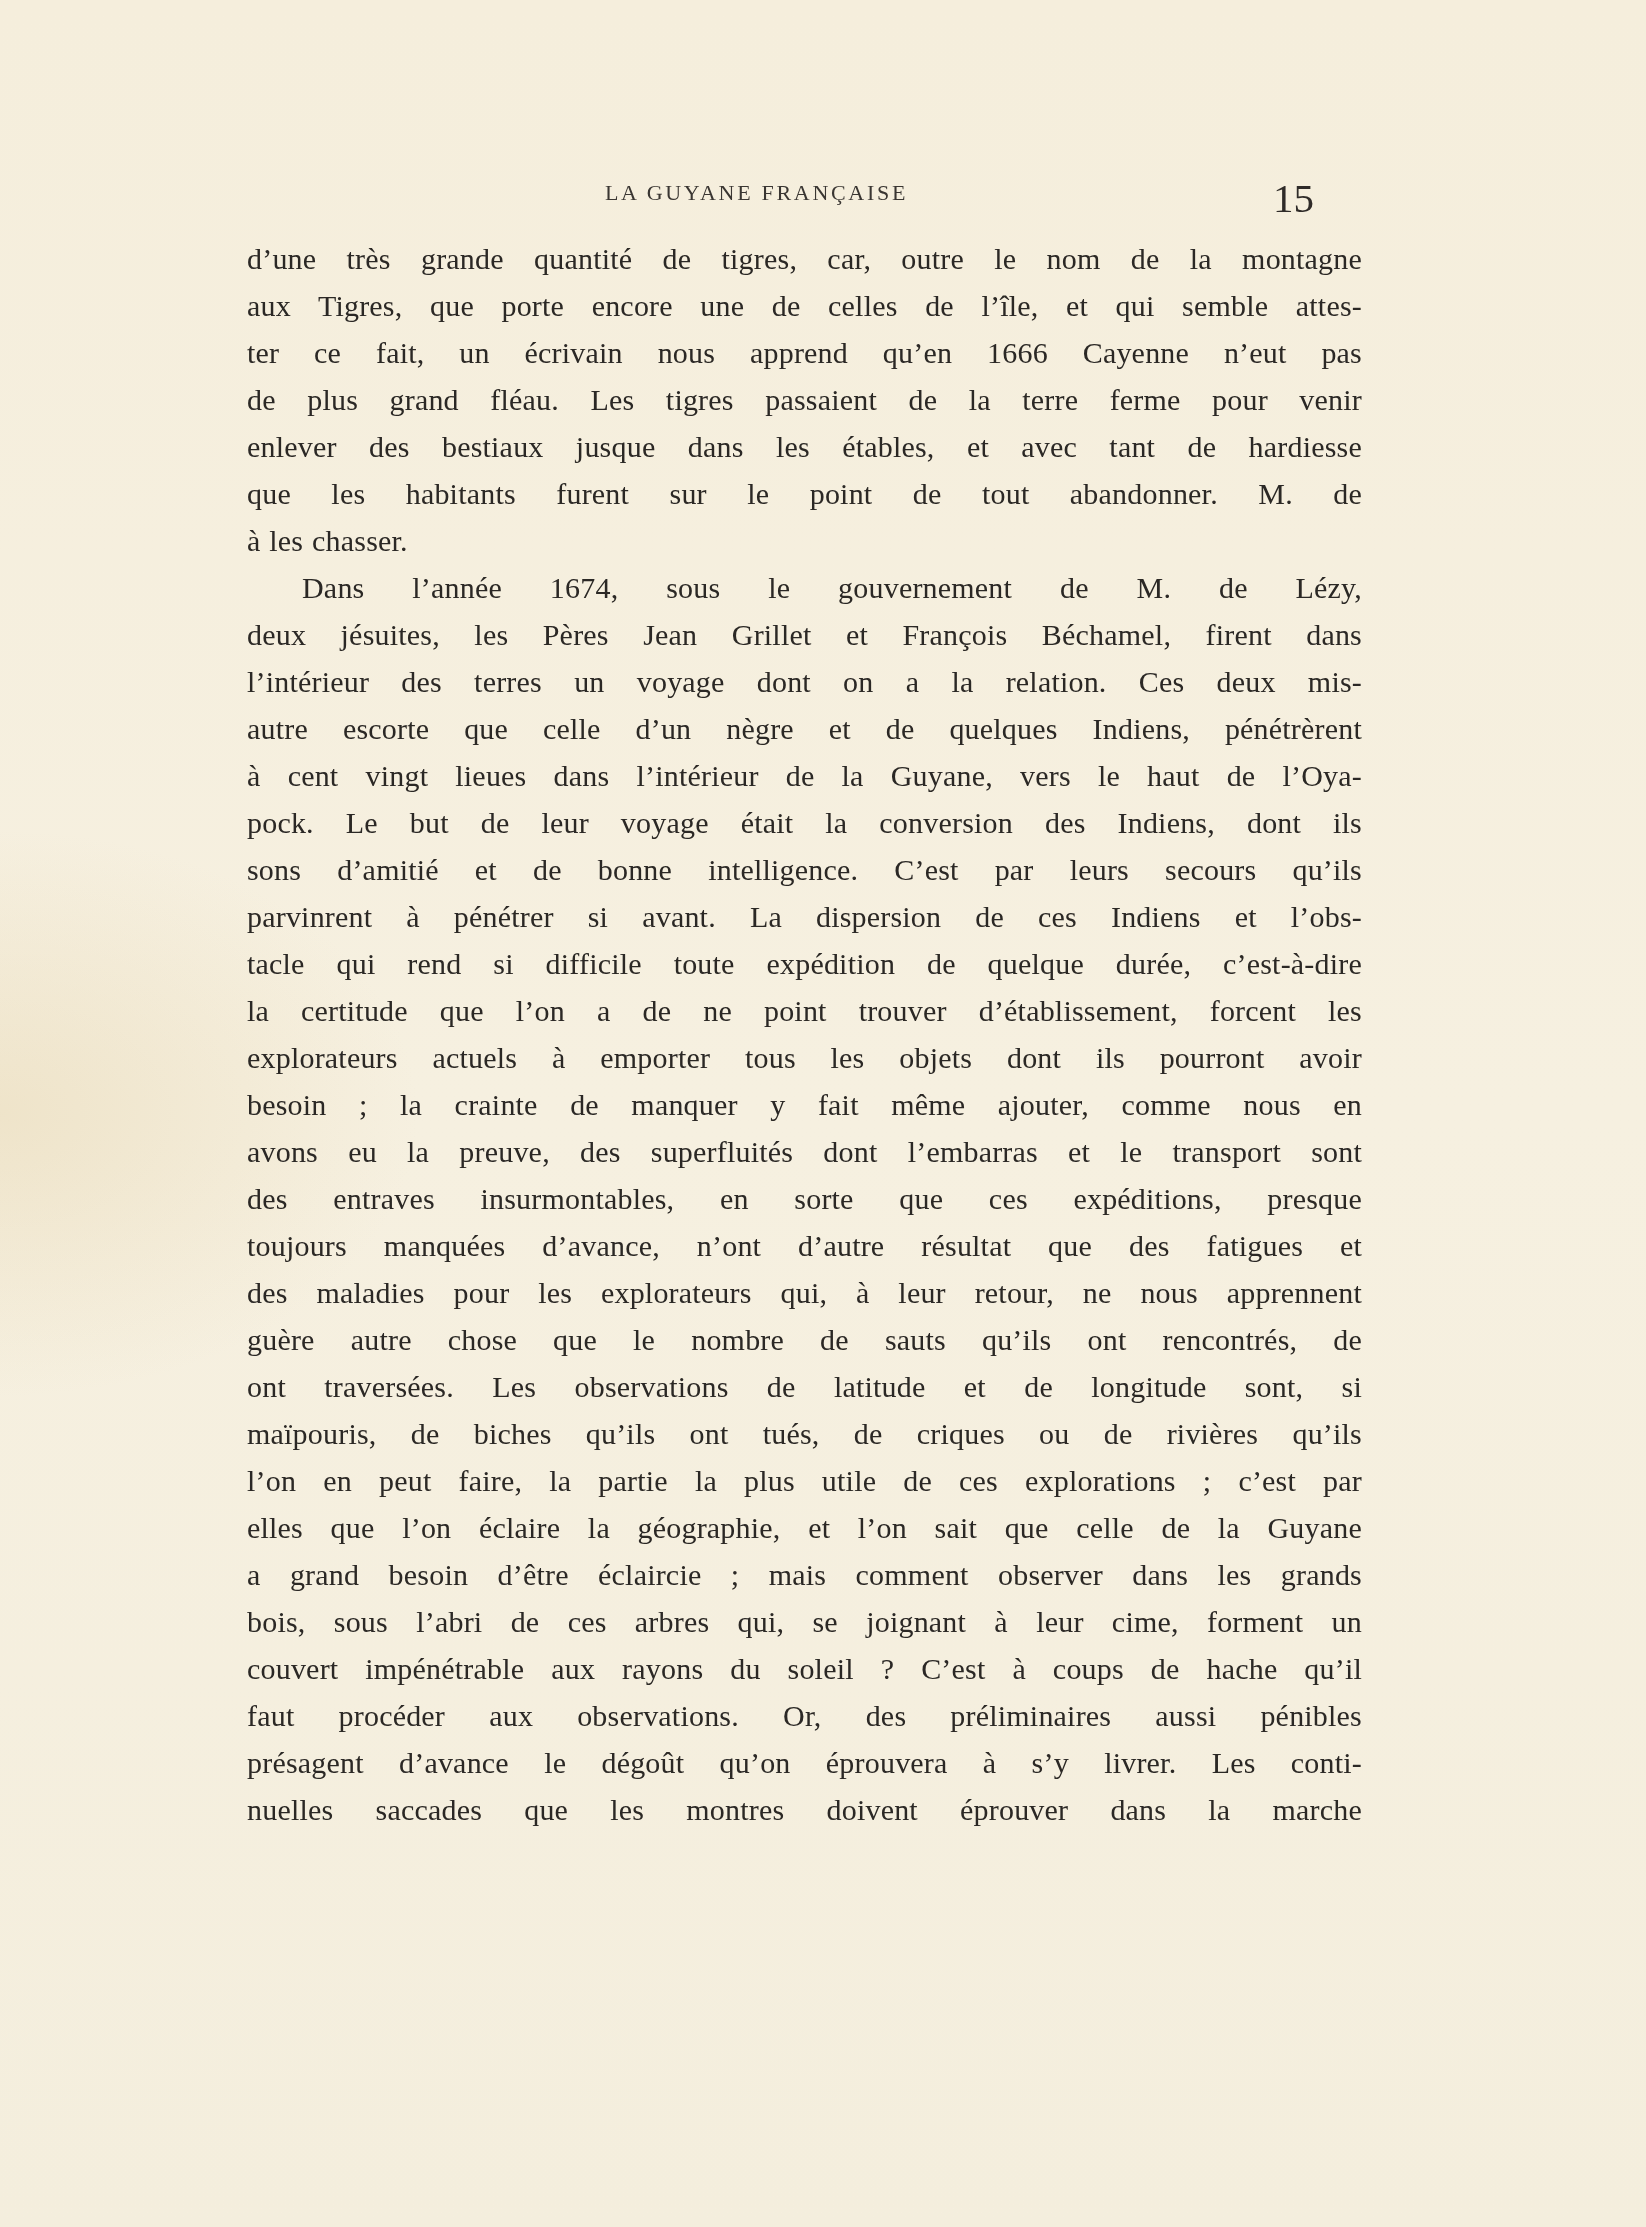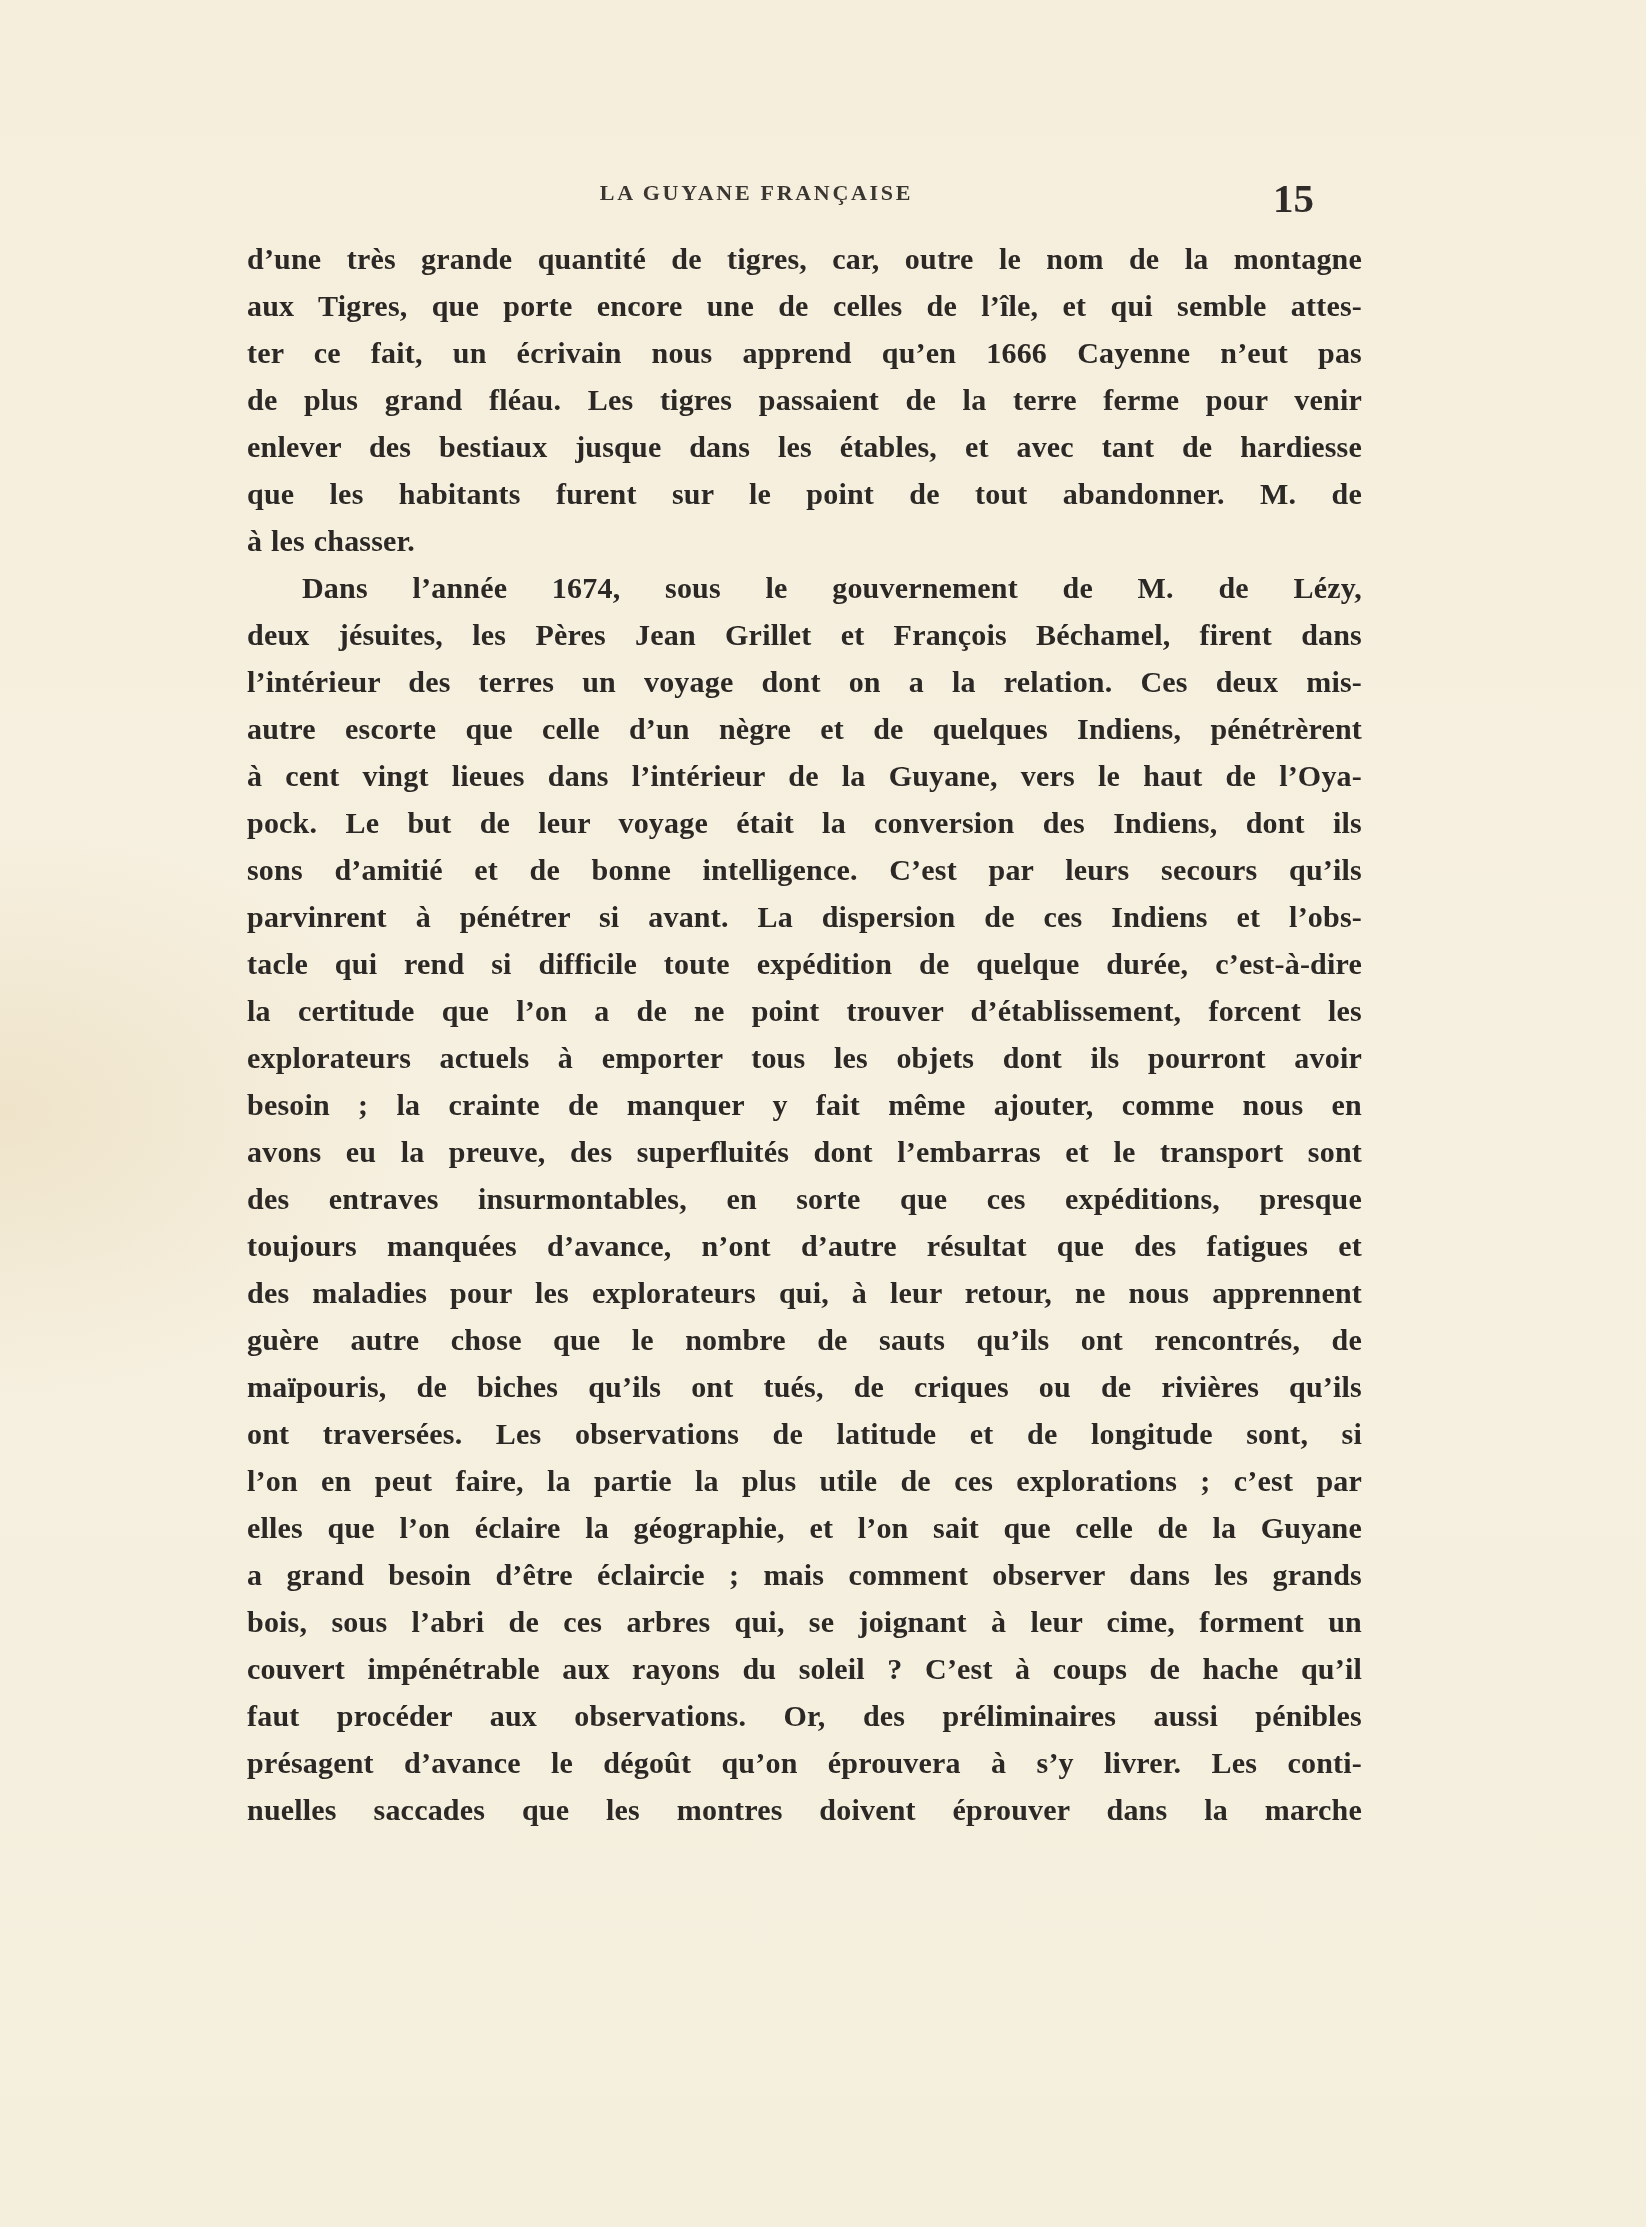--- a/index.html
+++ b/index.html
@@ -16,21 +16,20 @@
       position: relative;
       overflow: hidden;
       color: #2a2724;
       font-family: "DejaVu Serif", "Liberation Serif", serif;
     }
     .page {
       position: absolute;
       left: 0; top: 0;
       width: 1646px;
       height: 2227px;
-      font-weight: bold;
     }
     .running-head {
       position: absolute;
       top: 174px;
       left: 199px;
       width: 1115px;
       height: 38px;
     }
     .running-title {
       position: absolute;
@@ -116,22 +115,22 @@
         <div class="line"><span>parvinrent à pénétrer si avant. La dispersion de ces Indiens et l’obs-</span></div>
         <div class="line"><span>tacle qui rend si difficile toute expédition de quelque durée, c’est-à-dire</span></div>
         <div class="line"><span>la certitude que l’on a de ne point trouver d’établissement, forcent les</span></div>
         <div class="line"><span>explorateurs actuels à emporter tous les objets dont ils pourront avoir</span></div>
         <div class="line"><span>besoin ; la crainte de manquer y fait même ajouter, comme nous en</span></div>
         <div class="line"><span>avons eu la preuve, des superfluités dont l’embarras et le transport sont</span></div>
         <div class="line"><span>des entraves insurmontables, en sorte que ces expéditions, presque</span></div>
         <div class="line"><span>toujours manquées d’avance, n’ont d’autre résultat que des fatigues et</span></div>
         <div class="line"><span>des maladies pour les explorateurs qui, à leur retour, ne nous apprennent</span></div>
         <div class="line"><span>guère autre chose que le nombre de sauts qu’ils ont rencontrés, de</span></div>
+        <div class="line"><span>ont traversées. Les observations de latitude et de longitude sont, si</span></div>
         <div class="line"><span>maïpouris, de biches qu’ils ont tués, de criques ou de rivières qu’ils</span></div>
-        <div class="line"><span>ont traversées. Les observations de latitude et de longitude sont, si</span></div>
         <div class="line"><span>l’on en peut faire, la partie la plus utile de ces explorations ; c’est par</span></div>
         <div class="line"><span>elles que l’on éclaire la géographie, et l’on sait que celle de la Guyane</span></div>
         <div class="line"><span>a grand besoin d’être éclaircie ; mais comment observer dans les grands</span></div>
         <div class="line"><span>bois, sous l’abri de ces arbres qui, se joignant à leur cime, forment un</span></div>
         <div class="line"><span>couvert impénétrable aux rayons du soleil ? C’est à coups de hache qu’il</span></div>
         <div class="line"><span>faut procéder aux observations. Or, des préliminaires aussi pénibles</span></div>
         <div class="line"><span>présagent d’avance le dégoût qu’on éprouvera à s’y livrer. Les conti-</span></div>
         <div class="line"><span>nuelles saccades que les montres doivent éprouver dans la marche</span></div>
       </div>
     </div>

